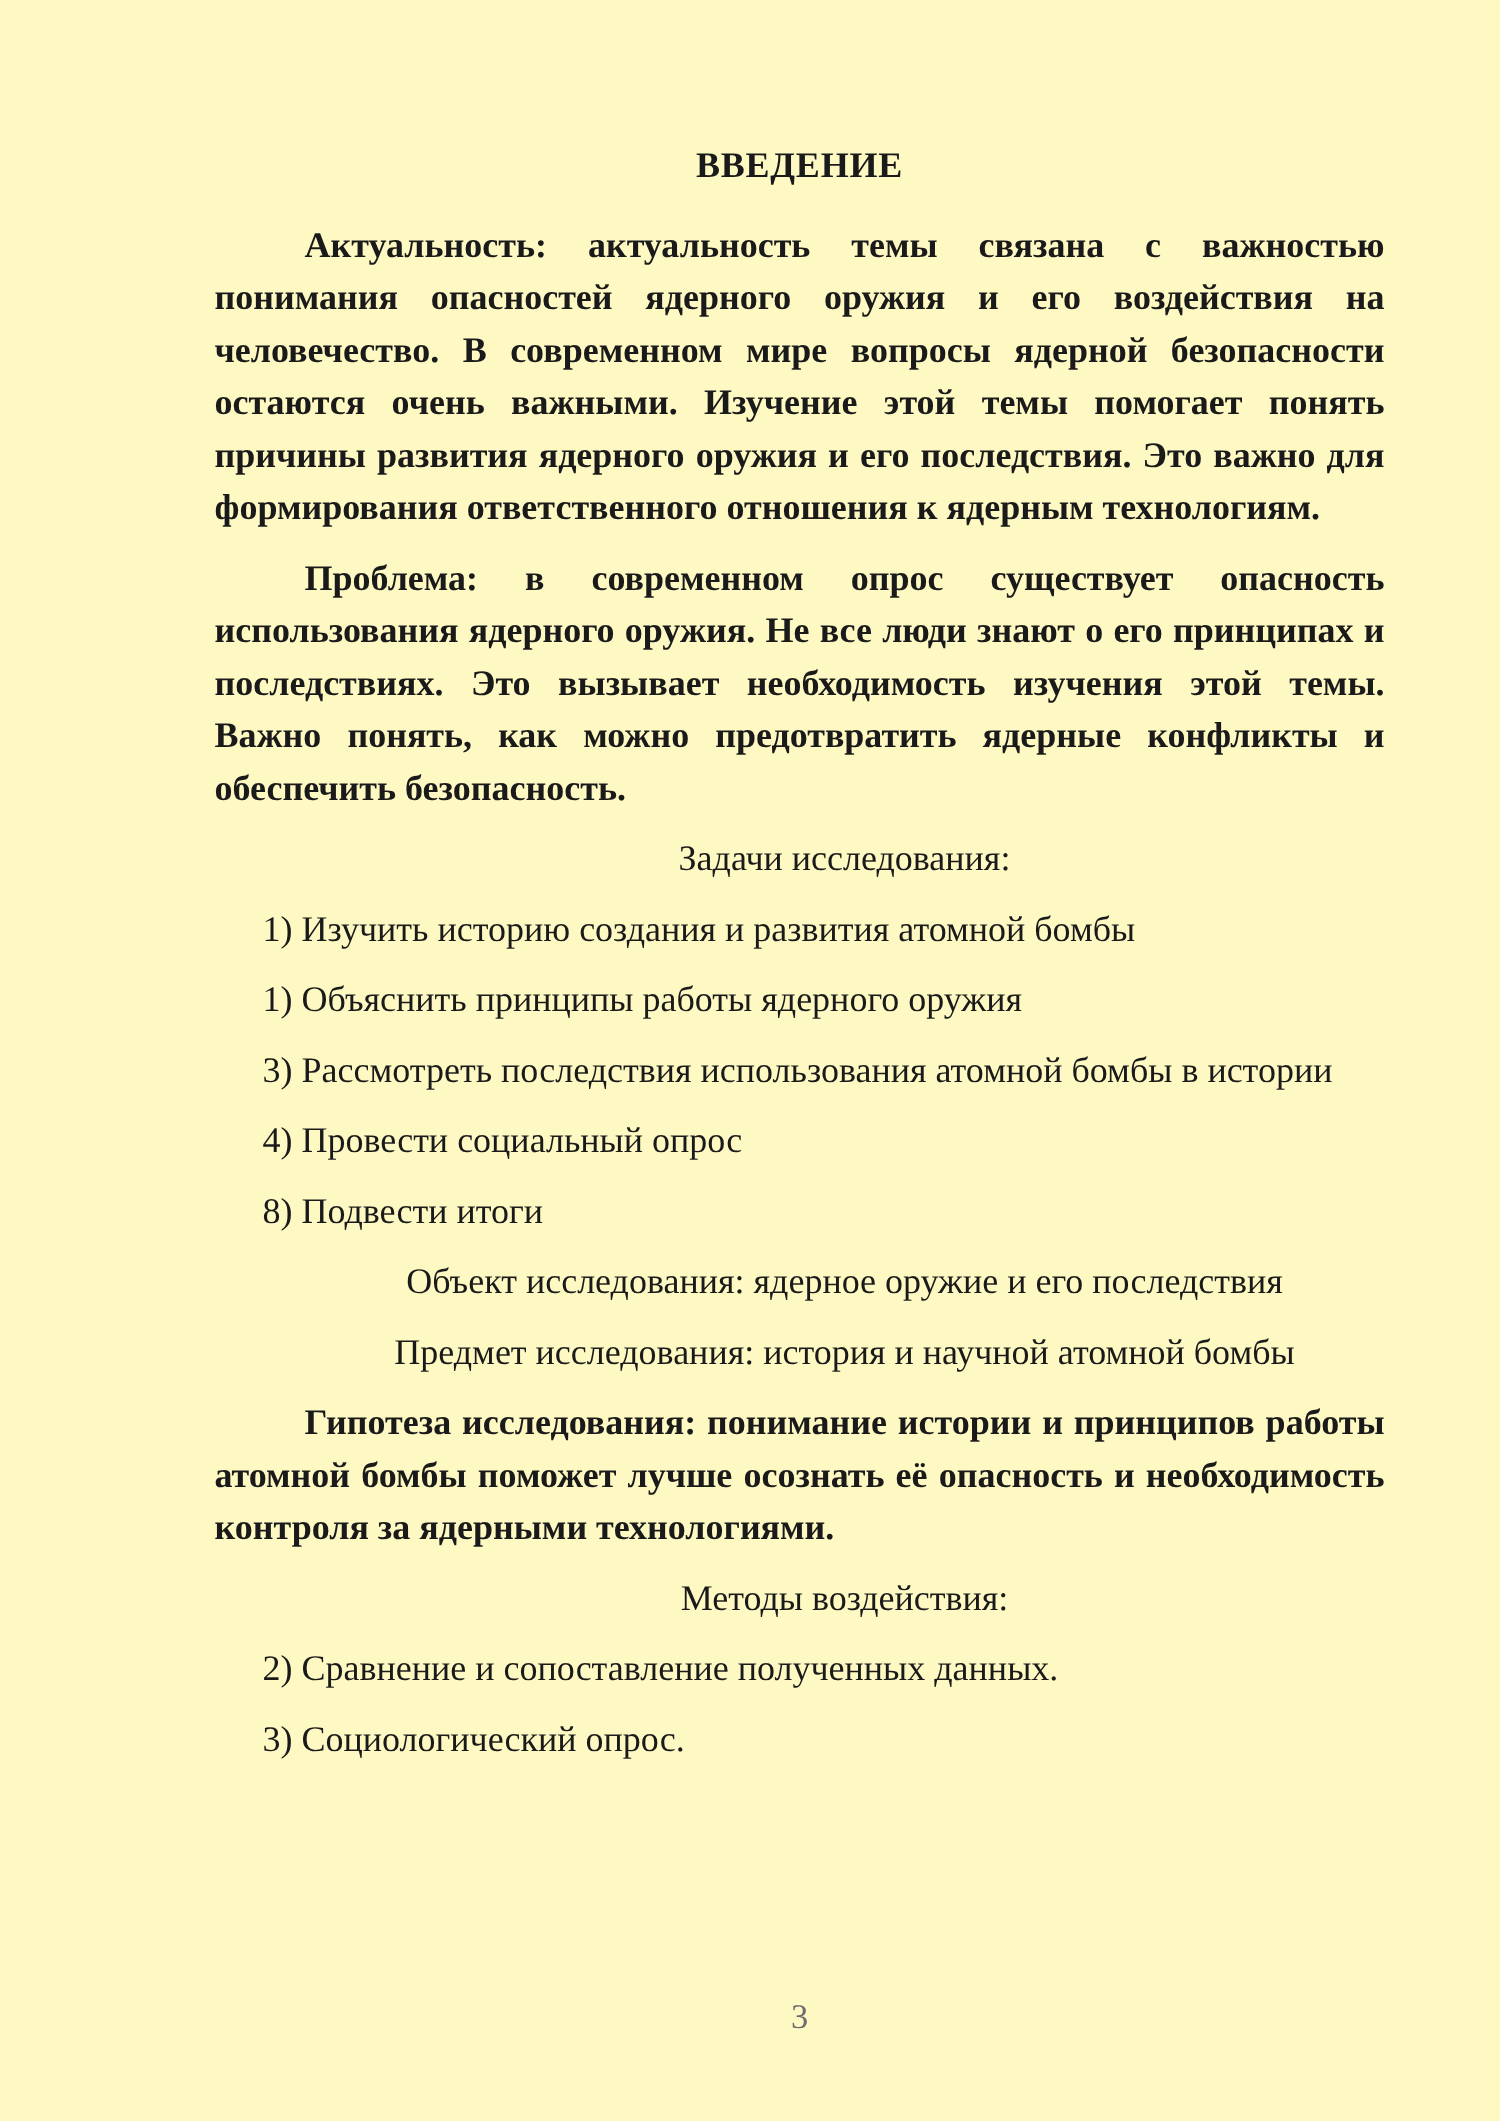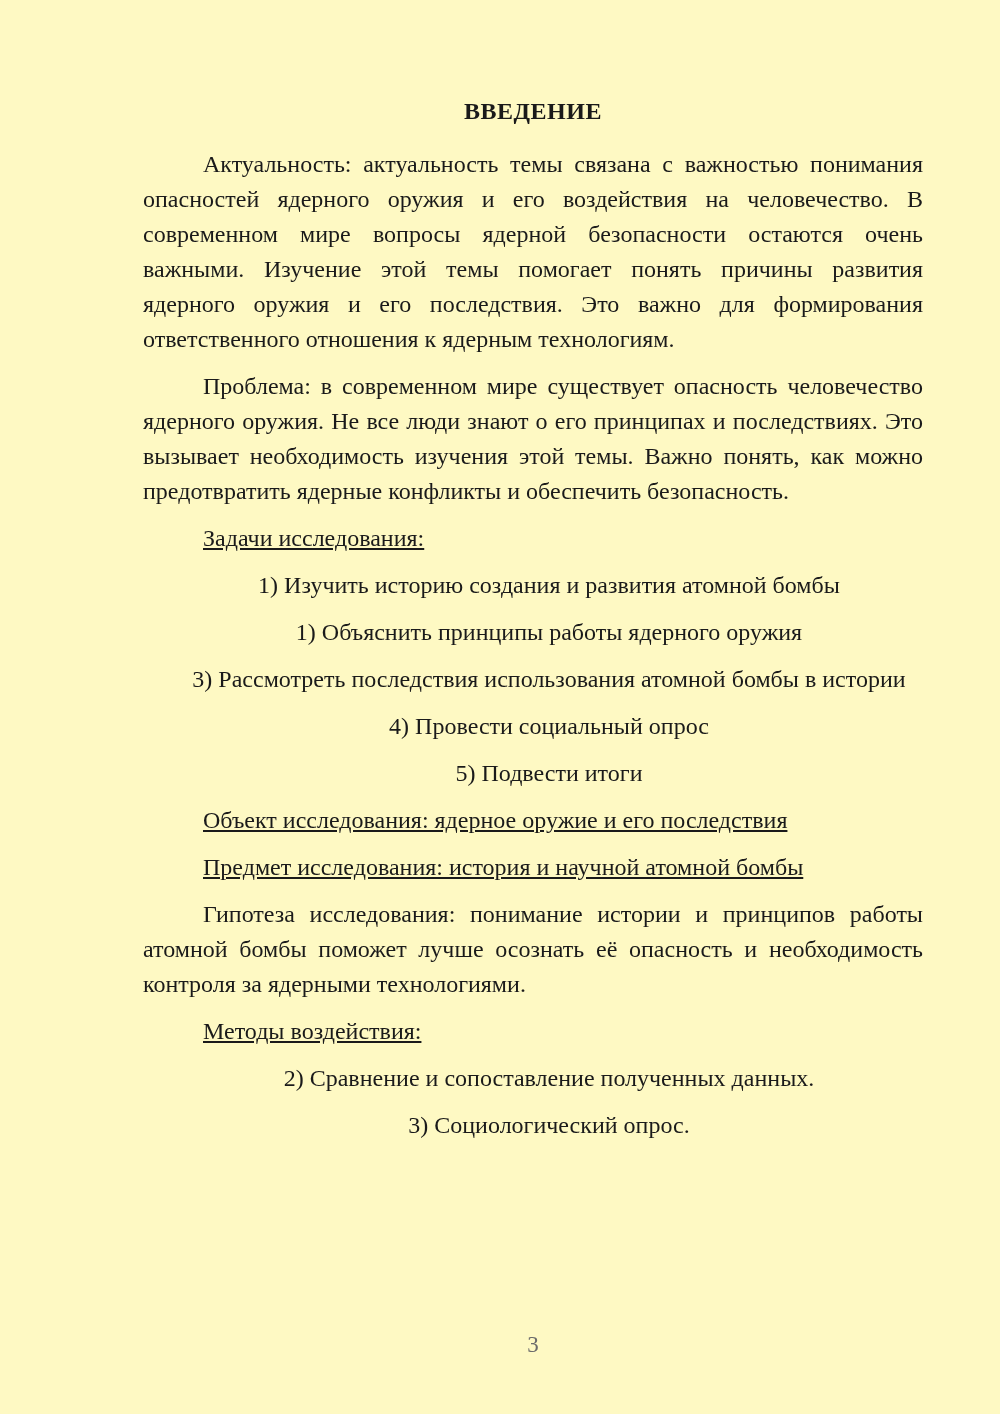--- a/index.html
+++ b/index.html
@@ -30,28 +30,28 @@
     font-size: 24px;
     margin: 0 0 18px 0;
     letter-spacing: 0.5px;
   }
   .content p {
     margin: 0 0 12px 0;
   }
   .para {
     text-align: justify;
     text-indent: 60px;
+    font-weight: bold;
   }
   .lead {
-    text-align: left;
+    text-align: center;
     text-indent: 60px;
-    text-decoration: underline;
   }
   .list-item {
-    text-align: center;
+    text-align: left;
     margin-left: 32px !important;
     margin-bottom: 12px;
   }
   .page-number {
     position: absolute;
     left: 143px;
     top: 1330px;
     width: 780px;
     text-align: center;
     font-size: 23px;
@@ -62,30 +62,30 @@
 </head>
 <body>
 
 <div class="page">
   <div class="content">
 
     <h1 class="doc-title">ВВЕДЕНИЕ</h1>
 
     <p class="para">Актуальность: актуальность темы связана с важностью понимания опасностей ядерного оружия и его воздействия на человечество. В современном мире вопросы ядерной безопасности остаются очень важными. Изучение этой темы помогает понять причины развития ядерного оружия и его последствия. Это важно для формирования ответственного отношения к ядерным технологиям.</p>
 
-    <p class="para">Проблема: в современном мире существует опасность человечество ядерного оружия. Не все люди знают о его принципах и последствиях. Это вызывает необходимость изучения этой темы. Важно понять, как можно предотвратить ядерные конфликты и обеспечить безопасность.</p>
+    <p class="para">Проблема: в современном опрос существует опасность использования ядерного оружия. Не все люди знают о его принципах и последствиях. Это вызывает необходимость изучения этой темы. Важно понять, как можно предотвратить ядерные конфликты и обеспечить безопасность.</p>
 
 
     <p class="lead">Задачи исследования:</p>
 
     <p class="list-item">1) Изучить историю создания и развития атомной бомбы</p>
     <p class="list-item">1) Объяснить принципы работы ядерного оружия</p>
     <p class="list-item">3) Рассмотреть последствия использования атомной бомбы в истории</p>
     <p class="list-item">4) Провести социальный опрос</p>
-    <p class="list-item">5) Подвести итоги</p>
+    <p class="list-item">8) Подвести итоги</p>
 
     <p class="lead">Объект исследования: ядерное оружие и его последствия</p>
 
     <p class="lead">Предмет исследования: история и научной атомной бомбы</p>
 
     <p class="para">Гипотеза исследования: понимание истории и принципов работы атомной бомбы поможет лучше осознать её опасность и необходимость контроля за ядерными технологиями.</p>
 
     <p class="lead">Методы воздействия:</p>
 
     <p class="list-item">2) Сравнение и сопоставление полученных данных.</p>

